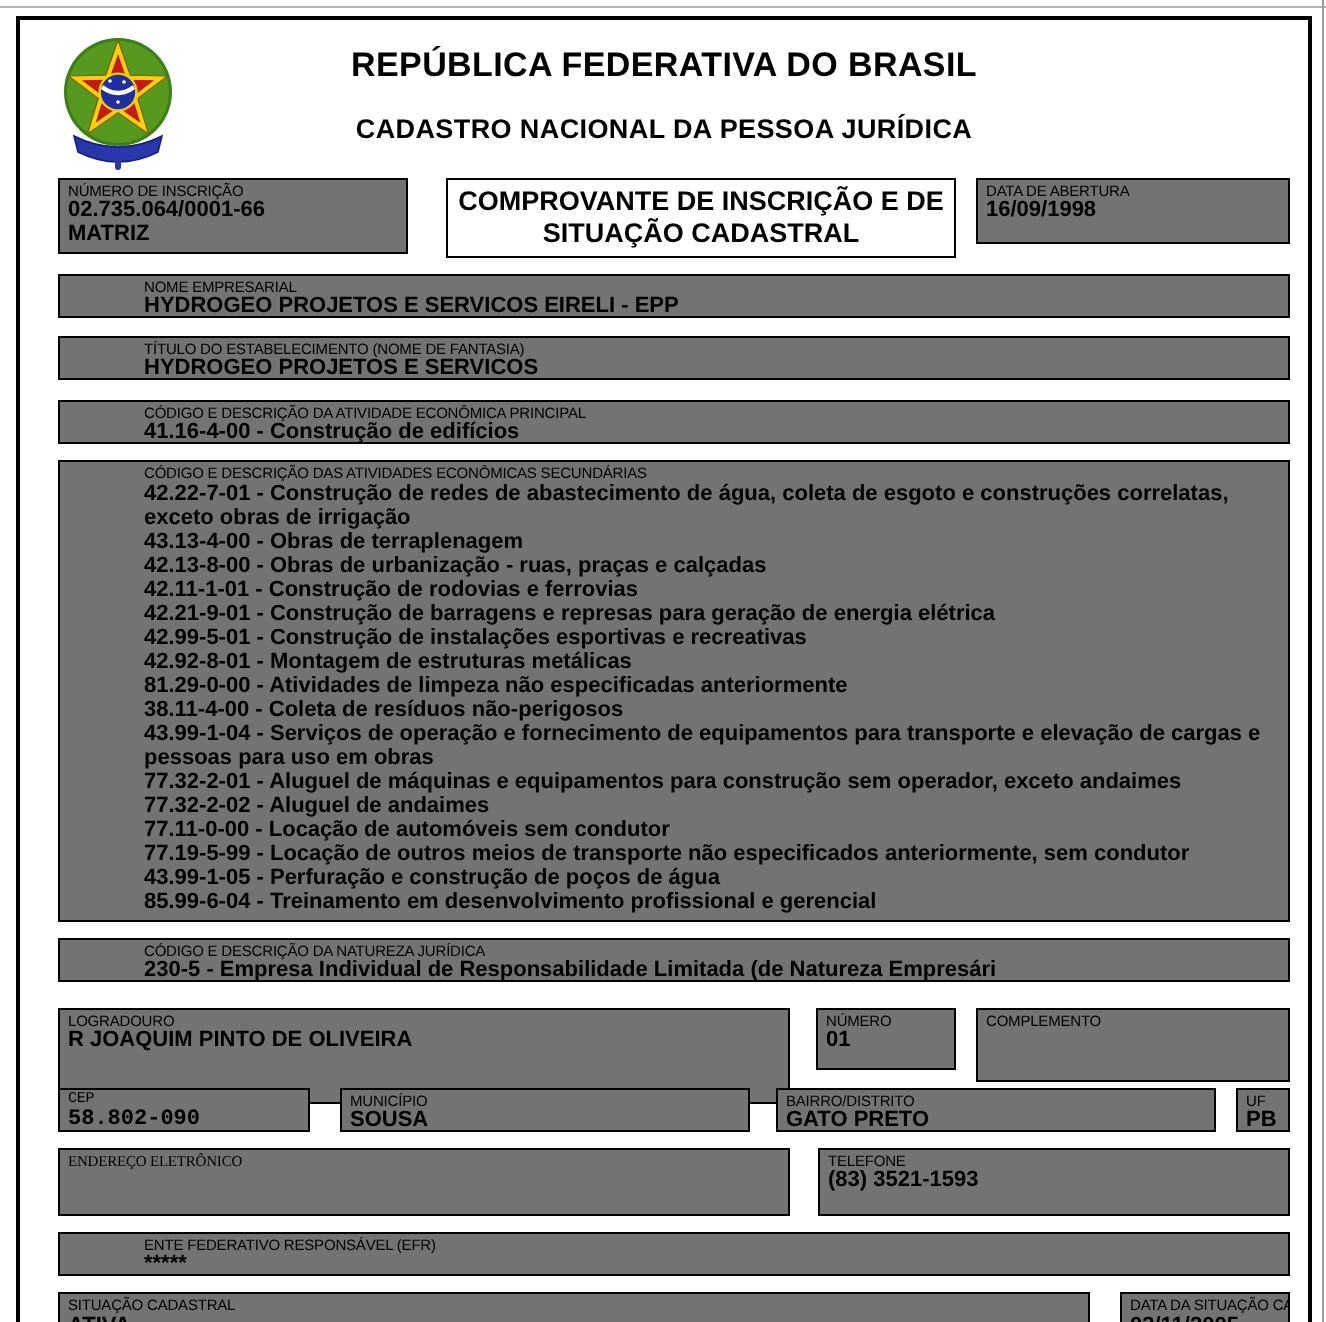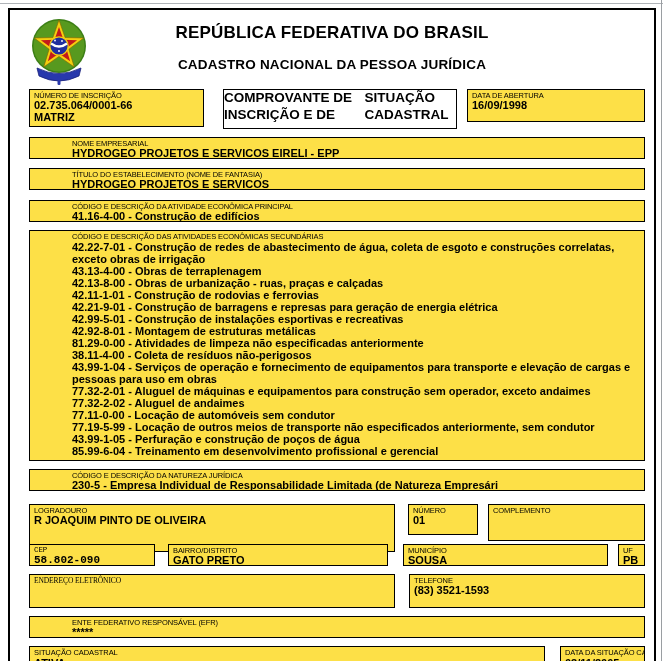--- a/index.html
+++ b/index.html
@@ -12,31 +12,31 @@
          border:2px solid #000; background:#fff; }
 
   .header { position:relative; height:79px; }
   .coat { position:absolute; left:20px; top:6px; width:58px; height:72px; }
   .titles { text-align:center; }
   .t1 { padding-top:13px; font-size:17px; font-weight:bold; letter-spacing:.2px; }
   .t2 { margin-top:14px; font-size:13.5px; font-weight:bold; letter-spacing:.2px; }
 
   .content { padding:0 9px 0 19px; }
 
-  .fb { border:1px solid #000; background:#fde047; padding:1px 3px 0 4px; overflow:hidden; }
+  .fb { border:1px solid #000; background:#737373; padding:1px 3px 0 4px; overflow:hidden; }
   .lbl { font-size:7.5px; line-height:9px; white-space:nowrap; letter-spacing:-.1px; }
   .val { font-size:11px; font-weight:bold; line-height:11.5px; white-space:nowrap; }
 
   .row { display:flex; align-items:flex-start; }
 
   
   .r1 { height:40px; margin-top:0; }
   .numero-box { width:175px; height:38px; }
-  .comp-box { width:234px; height:40px; margin-left:19px; border:1px solid #000;
-              display:flex; flex-direction:row; justify-content:center; }
+  .comp-box { width:255px; height:40px; margin-left:19px; border:1px solid #000;
+              display:flex; flex-direction:column; justify-content:center; text-align:center; }
   .comp-line { font-size:13.5px; font-weight:bold; line-height:16.5px; }
   .abertura-box { flex:1; height:33px; margin-left:10px; }
 
   .full { width:100%;padding-left:42px; }
   .h22 { height:22px; }
   .mt8 { margin-top:8px; } .mt9 { margin-top:9px; } .mt10 { margin-top:10px; }
 
   .sec-box { margin-top:8px; padding-bottom:3px; }
   .sec-item { font-size:11px; font-weight:bold; line-height:12px; }
 
@@ -162,27 +162,27 @@
         <div class="lbl">COMPLEMENTO</div>
         <div class="val"></div>
       </div>
     </div>
 
     <div class="row ceprow">
       <div class="fb cep-box">
         <div class="lbl">CEP</div>
         <div class="val">58.802-090</div>
       </div>
+      <div class="fb municipio-box">
+        <div class="lbl">MUNICÍPIO</div>
+        <div class="val">SOUSA</div>
+      </div>
       <div class="fb bairro-box">
         <div class="lbl">BAIRRO/DISTRITO</div>
         <div class="val">GATO PRETO</div>
-      </div>
-      <div class="fb municipio-box">
-        <div class="lbl">MUNICÍPIO</div>
-        <div class="val">SOUSA</div>
       </div>
       <div class="fb uf-box">
         <div class="lbl">UF</div>
         <div class="val">PB</div>
       </div>
     </div>
 
     <div class="row eerow">
       <div class="fb ee-box">
         <div class="lbl">ENDEREÇO ELETRÔNICO</div>

